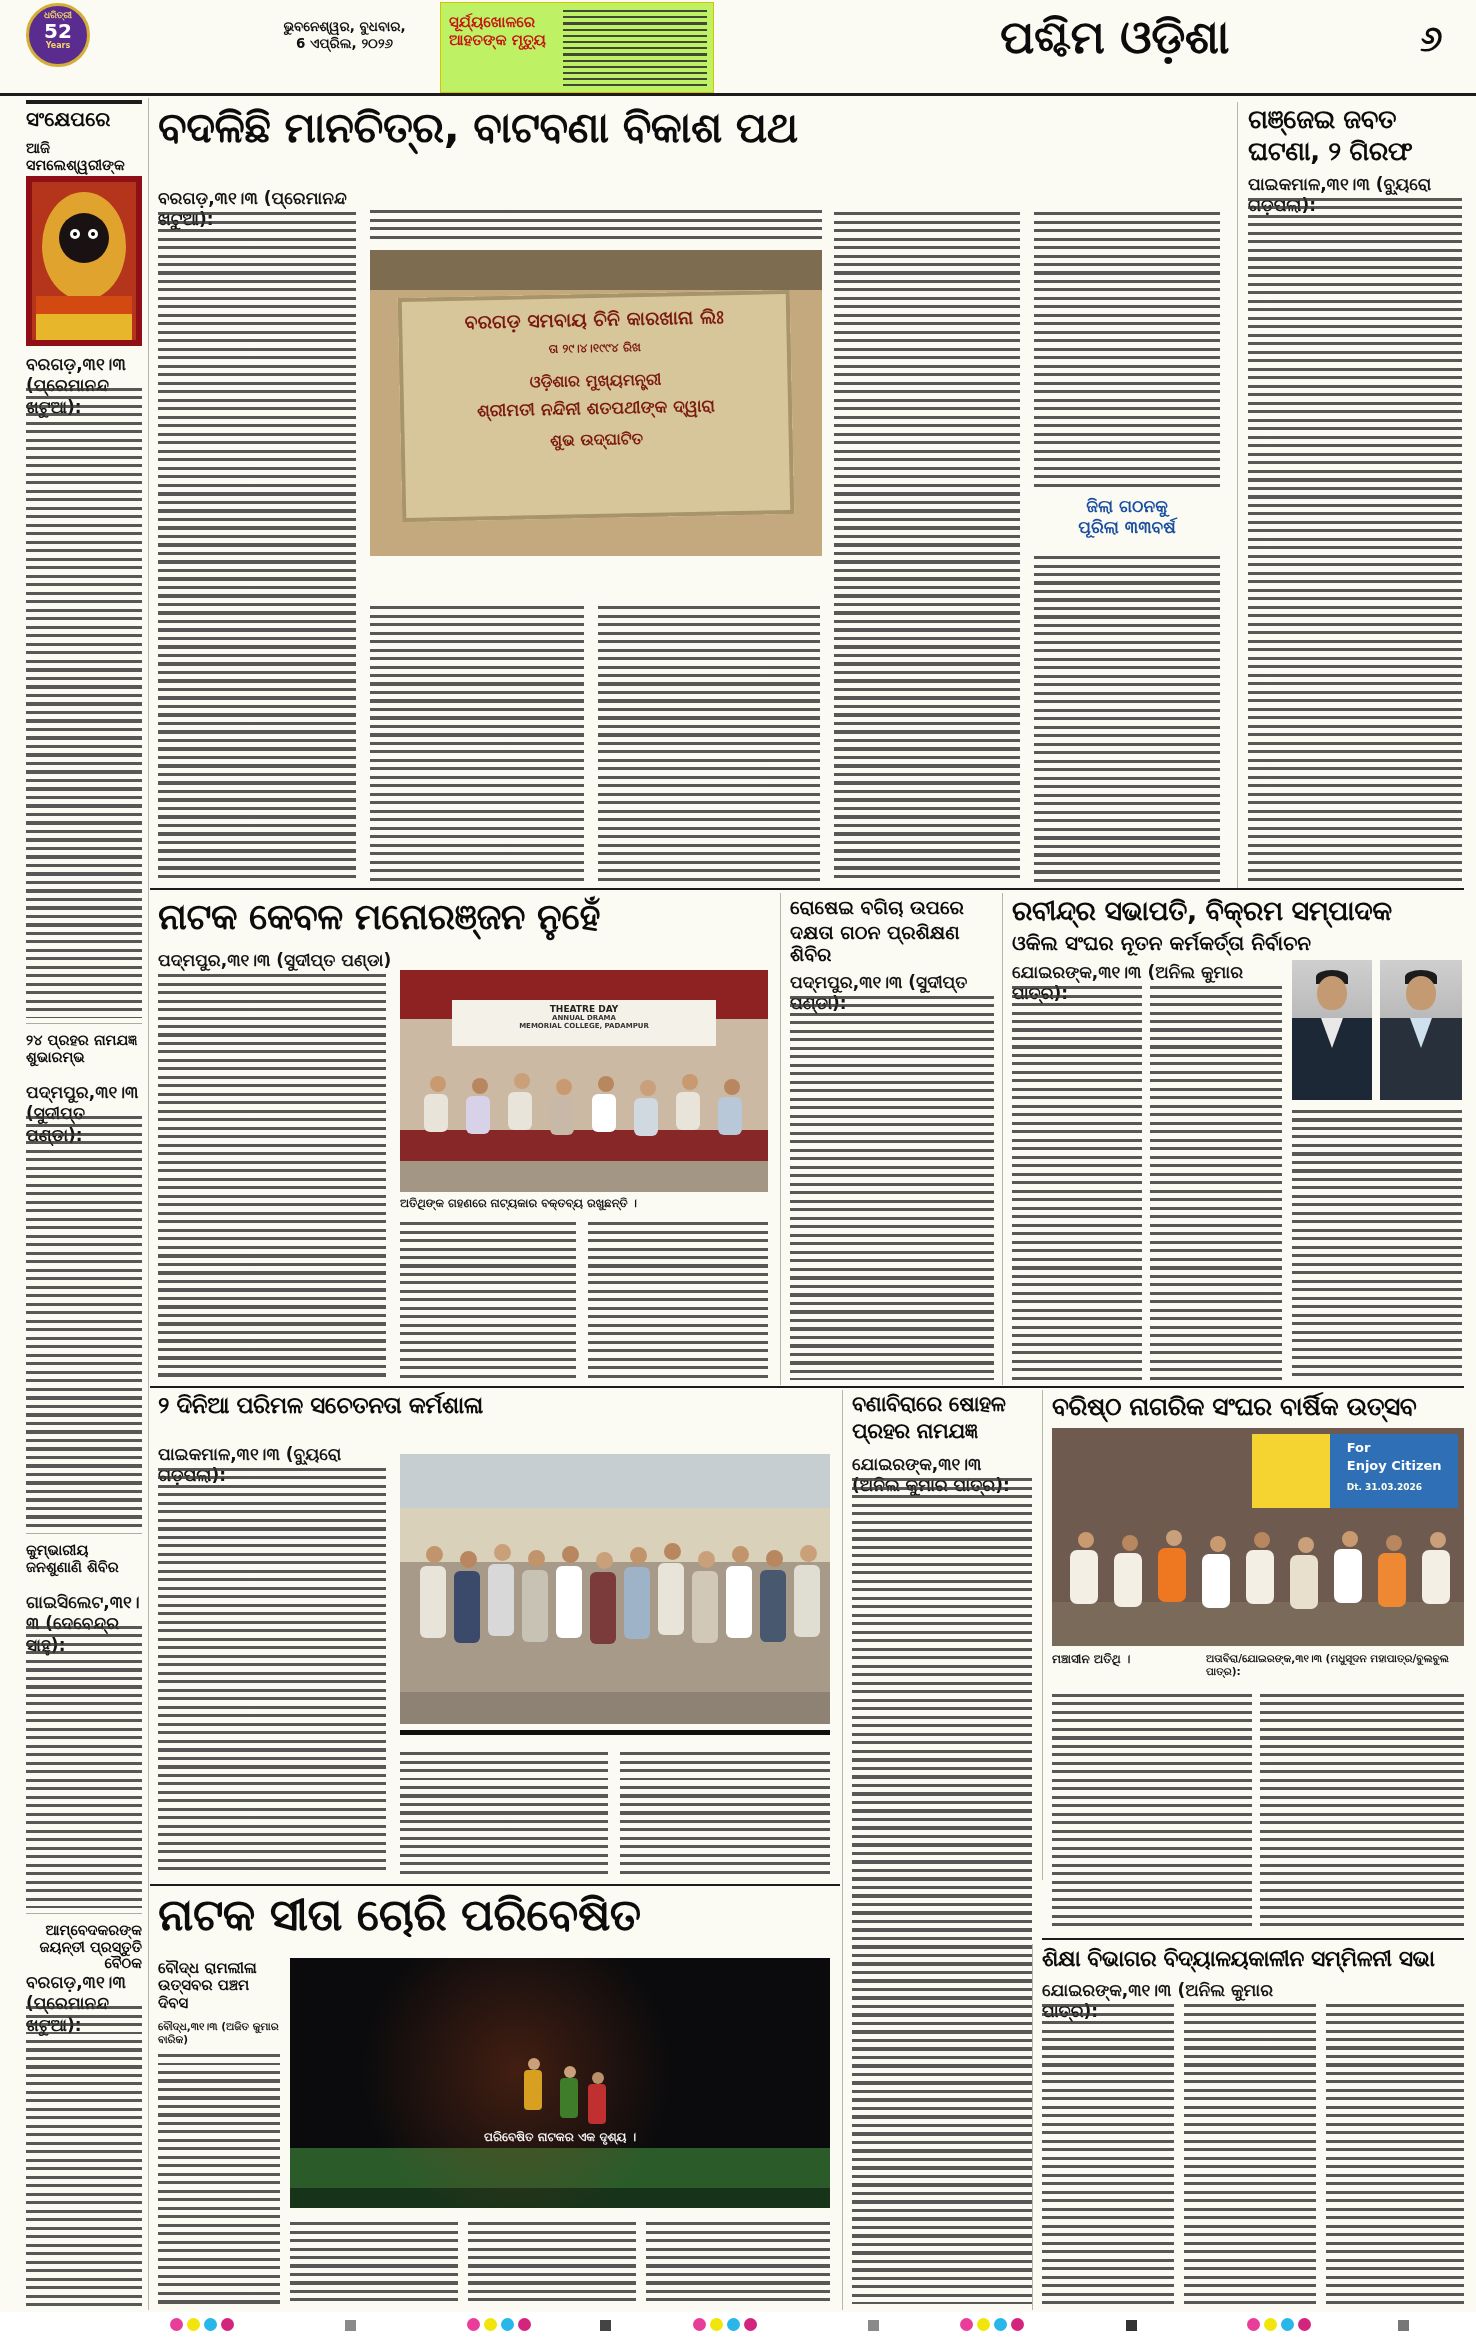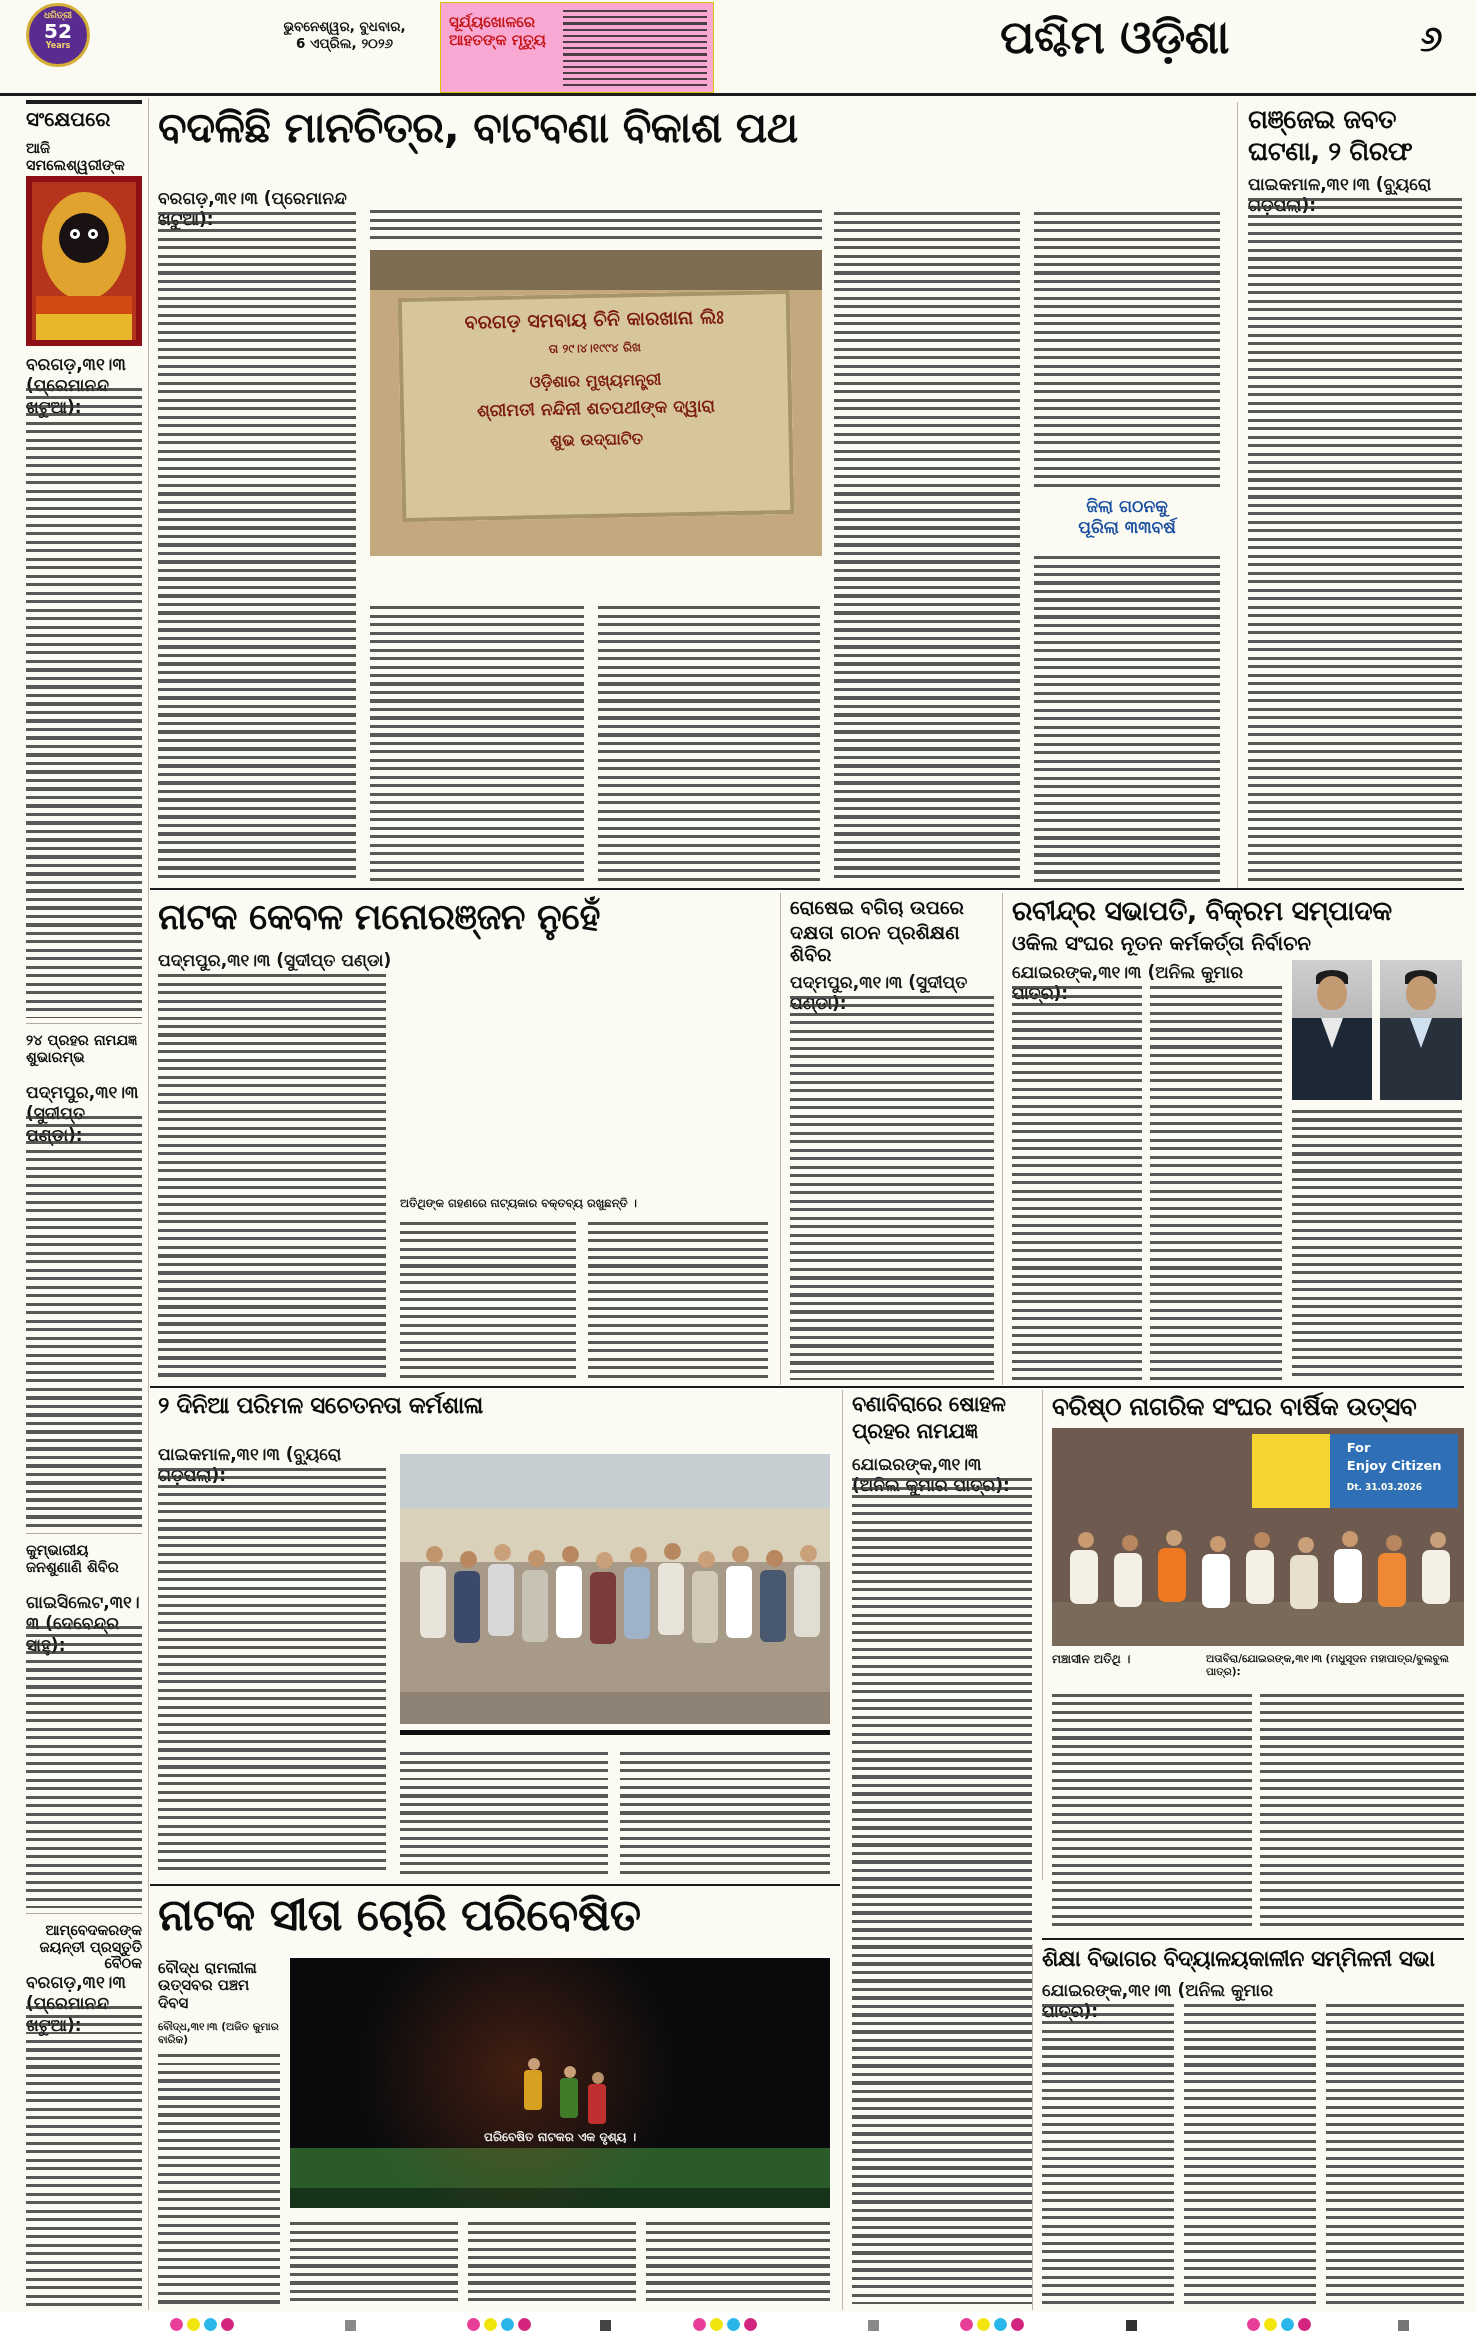--- a/index.html
+++ b/index.html
@@ -10,21 +10,21 @@
   .tx{background-image:repeating-linear-gradient(to bottom,#343434 0,#343434 3px,transparent 3px,transparent 8.5px);opacity:.82;}
   .txf{background-image:repeating-linear-gradient(to bottom,#2c2c2c 0,#2c2c2c 2.2px,transparent 2.2px,transparent 6.2px);opacity:.85;}
   .txb{background-image:repeating-linear-gradient(to bottom,#101010 0,#101010 5px,transparent 5px,transparent 12px);}
   .hl{font-weight:800;color:#0c0c0c;line-height:1.04;letter-spacing:-.5px;white-space:nowrap;}
   .hlw{font-weight:800;color:#0c0c0c;line-height:1.15;}
   .by{font-weight:700;font-size:17px;color:#151515;line-height:1.25;}
   .cap{font-weight:700;font-size:12px;color:#151515;line-height:1.3;}
   .vr{width:1px;background:#b9b5ab;}
   .hrule{background:#1c1c1c;}
   .sep{background:#b0aca2;height:1px;}
-  .flashbox{background:#f9a8d4;border:1px solid #d8c200;}
+  .flashbox{background:#bef264;border:1px solid #d8c200;}
   .flash-h{color:#c51414;font-weight:800;font-size:15px;line-height:1.2;}
   .inset{color:#1a4fa0;font-weight:800;font-size:17px;text-align:center;line-height:1.25;}
   .photo{overflow:hidden;}
   .signphoto{background:linear-gradient(#7d6c4f 0 13%,#c4a97e 13% 100%);}
   .signboard{position:absolute;left:30px;top:44px;right:30px;bottom:38px;background:#d8c69b;
              transform:rotate(-1.2deg);box-shadow:inset 0 0 0 4px #a8946a;text-align:center;color:#7a1a10;}
   .theatrephoto{background:linear-gradient(#8e2222 0 22%,#cbb9a4 22% 72%,#872727 72% 86%,#a39684 86% 100%);}
   .groupphoto{background:linear-gradient(#c6ced2 0 20%,#d9d1ba 20% 40%,#a89a88 40% 88%,#8d8273 88% 100%);}
   .seniorphoto{background:linear-gradient(#6e5a4e 0 80%,#7a6a5a 80% 100%);}
   .stagephoto{background:radial-gradient(circle at 42% 45%,rgba(150,60,25,.4),rgba(0,0,0,0) 45%),
@@ -139,20 +139,31 @@
   <div class="abs hl" style="left:1248px;top:138px;font-size:26px;">ଘଟଣା, ୨ ଗିରଫ</div>
   <div class="abs by" style="left:1248px;top:174px;width:214px;">ପାଇକମାଳ,୩୧।୩ (ବ୍ୟୁରୋ ଗଡ଼ପଲା):</div>
   <div class="abs tx" style="left:1248px;top:198px;width:214px;height:684px;"></div>
 
   <div class="abs hrule" style="left:150px;top:888px;width:1314px;height:2px;"></div>
 
   <div class="abs hl" style="left:158px;top:898px;font-size:36px;">ନାଟକ କେବଳ ମନୋରଞ୍ଜନ ନୁହେଁ</div>
   <div class="abs by" style="left:158px;top:950px;width:240px;">ପଦ୍ମପୁର,୩୧।୩ (ସୁଦୀପ୍ତ ପଣ୍ଡା)</div>
   <div class="abs tx" style="left:158px;top:974px;width:228px;height:406px;"></div>
 
+  <div class="abs photo theatrephoto" style="left:400px;top:970px;width:368px;height:222px;">
+    <div class="abs" style="left:52px;top:30px;width:264px;height:46px;background:#f4f1e8;text-align:center;">
+      <div style="font-size:9px;font-weight:800;color:#222;margin-top:4px;">THEATRE DAY</div>
+      <div style="font-size:7px;font-weight:700;color:#333;">ANNUAL DRAMA</div>
+      <div style="font-size:7px;font-weight:700;color:#333;">MEMORIAL COLLEGE, PADAMPUR</div>
+    </div>
+    <div class="abs heads" style="left:30px;top:106px;width:16px;height:16px;background:#c9996f;
+         box-shadow:42px 2px 0 #b8875f,84px -3px 0 #caa07a,126px 3px 0 #c9996f,168px 0 0 #b8875f,210px 4px 0 #caa07a,252px -2px 0 #c9996f,294px 3px 0 #b8875f;"></div>
+    <div class="abs" style="left:24px;top:124px;width:24px;height:38px;border-radius:6px;background:#e8e4da;
+         box-shadow:42px 2px 0 #d8d2e8,84px -2px 0 #e8e4da,126px 3px 0 #c8b8a8,168px 0 0 #ffffff,210px 4px 0 #d0d8e0,252px -2px 0 #e8e4da,294px 3px 0 #b8c8d8;"></div>
+  </div>
   <div class="abs cap" style="left:400px;top:1196px;width:368px;font-size:11.5px;">ଅତିଥିଙ୍କ ଗହଣରେ ନାଟ୍ୟକାର ବକ୍ତବ୍ୟ ରଖୁଛନ୍ତି ।</div>
   <div class="abs tx" style="left:400px;top:1222px;width:176px;height:158px;"></div>
   <div class="abs tx" style="left:588px;top:1222px;width:180px;height:158px;"></div>
 
   <div class="abs vr" style="left:780px;top:893px;height:492px;"></div>
   <div class="abs hlw" style="left:790px;top:897px;width:204px;font-size:19px;">ରୋଷେଇ ବଗିଚା ଉପରେ</div>
   <div class="abs hlw" style="left:790px;top:922px;width:204px;font-size:19px;">ଦକ୍ଷତା ଗଠନ ପ୍ରଶିକ୍ଷଣ ଶିବିର</div>
   <div class="abs by" style="left:790px;top:972px;width:204px;">ପଦ୍ମପୁର,୩୧।୩ (ସୁଦୀପ୍ତ ପଣ୍ଡା):</div>
   <div class="abs tx" style="left:790px;top:996px;width:204px;height:384px;"></div>
 

